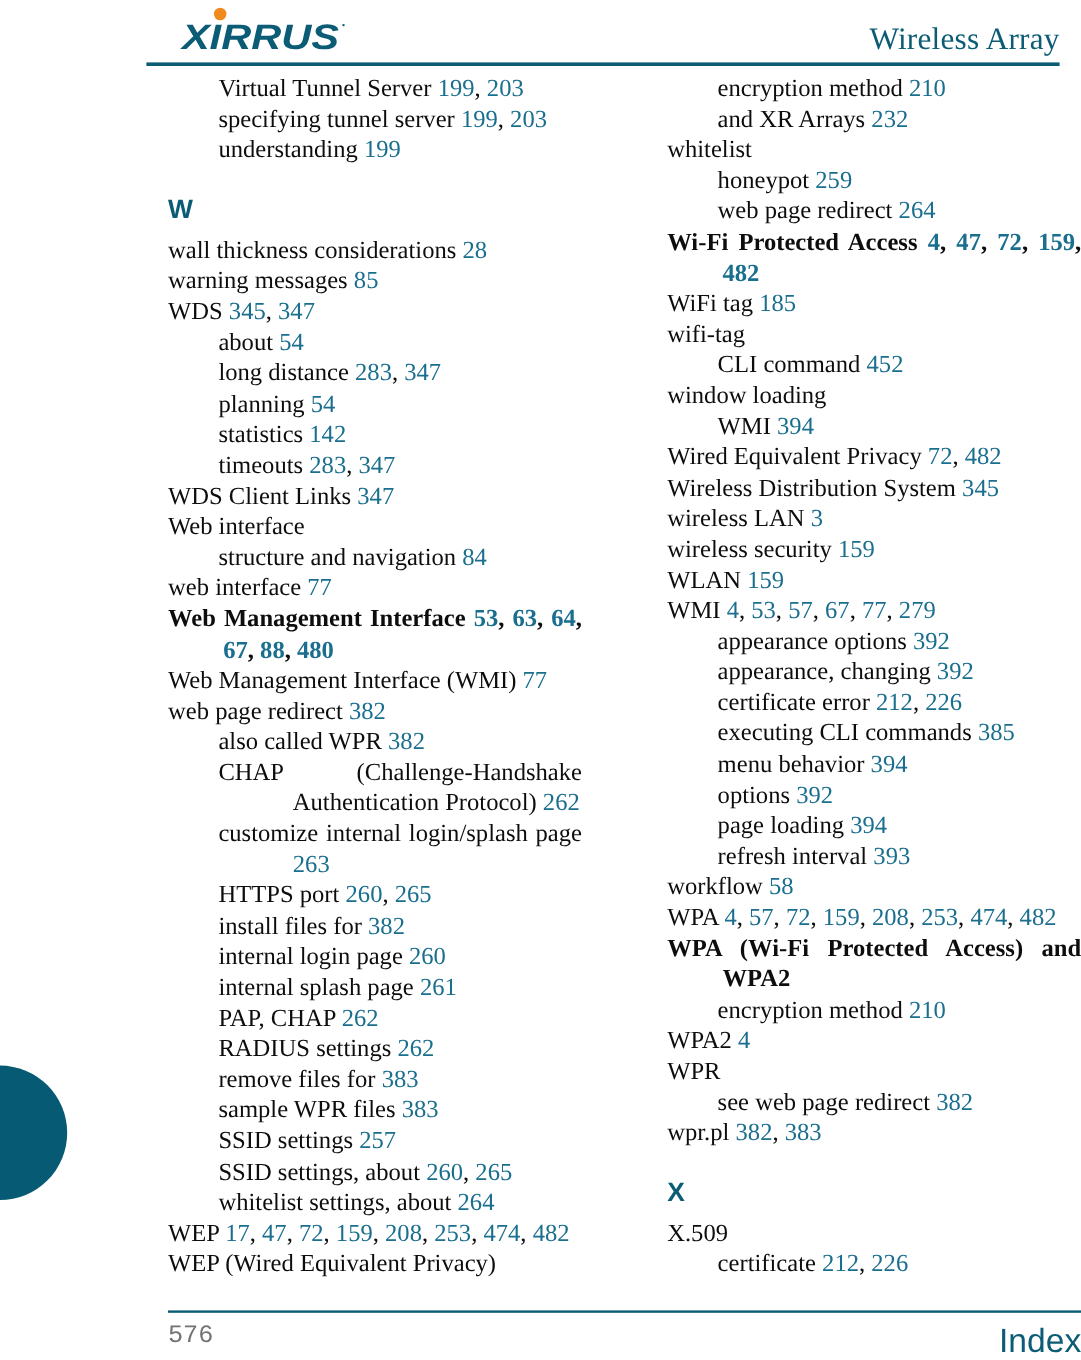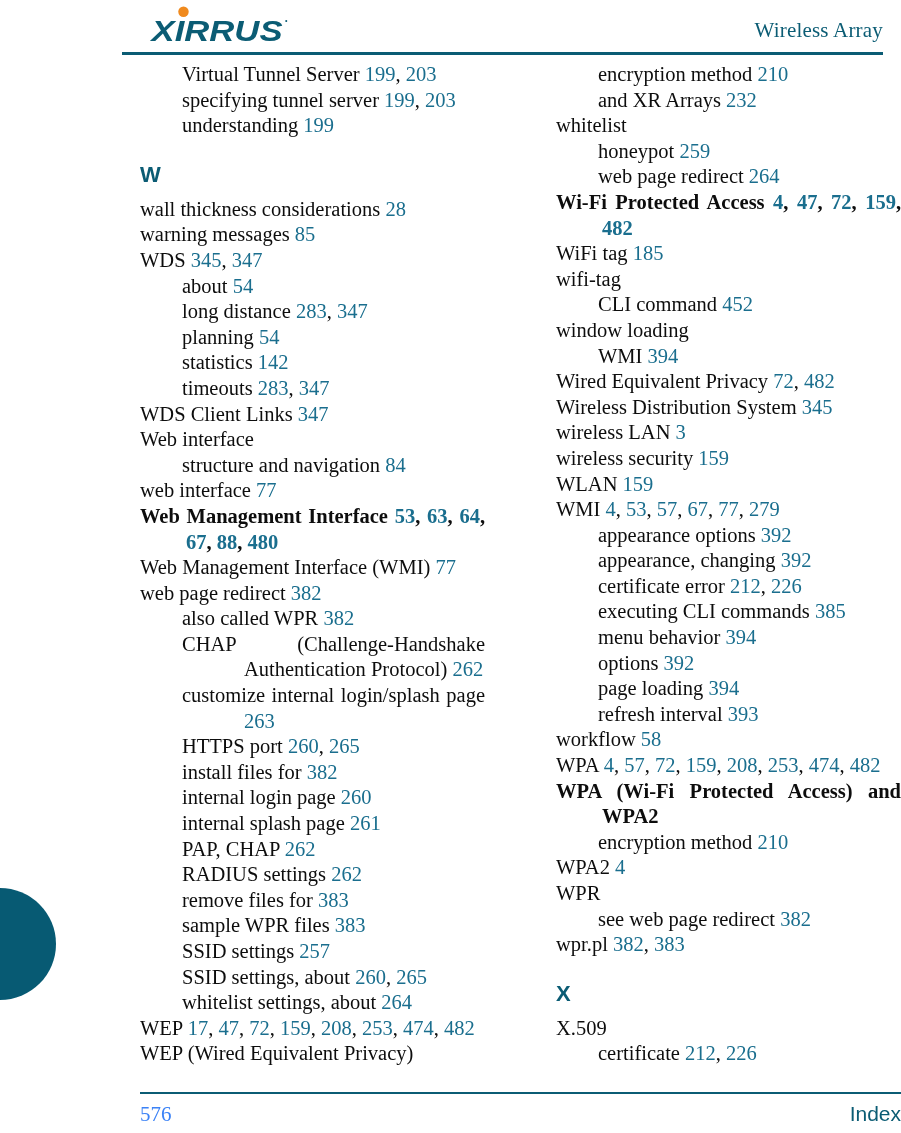--- a/index.html
+++ b/index.html
@@ -39,21 +39,21 @@
     left: 25px;
     top: 2px;
     height: 40px;
     display: block;
   }
   .header-title {
     position: absolute;
     right: 0px;
     top: 14px;
     font-family: "Liberation Serif", "DejaVu Serif", serif;
-    font-size: 21px;
+    font-size: 26px;
     color: #0b5c74;
     letter-spacing: .2px;
     white-space: nowrap;
   }
   .header-rule {
     position: absolute;
     left: 0px;
     top: 48px;
     width: 761px;
     height: 3px;
@@ -134,30 +134,30 @@
     left: 0;
     top: 0;
     width: 761px;
     height: 2px;
     background: #0b5c74;
   }
   .footer-pageno {
     position: absolute;
     left: 0px;
     top: 10px;
-    font-family: Liberation Serif, serif;
+    font-family: Liberation Mono, monospace;
     font-size: 21px;
-    color: #3b82f6;
+    color: #737373;
   }
   .footer-section {
     position: absolute;
     right: 0px;
     top: 10px;
     font-family: "Liberation Sans", "DejaVu Sans", sans-serif;
-    font-size: 21px;
+    font-size: 28px;
     color: #0b5c74;
   }
 </style>
 </head>
 <body>
 
 <div class="edge-tab"></div>
 
 <div class="page-header">
   <svg class="logo" viewBox="0 0 300 84" width="152" height="42" aria-label="XIRRUS">

